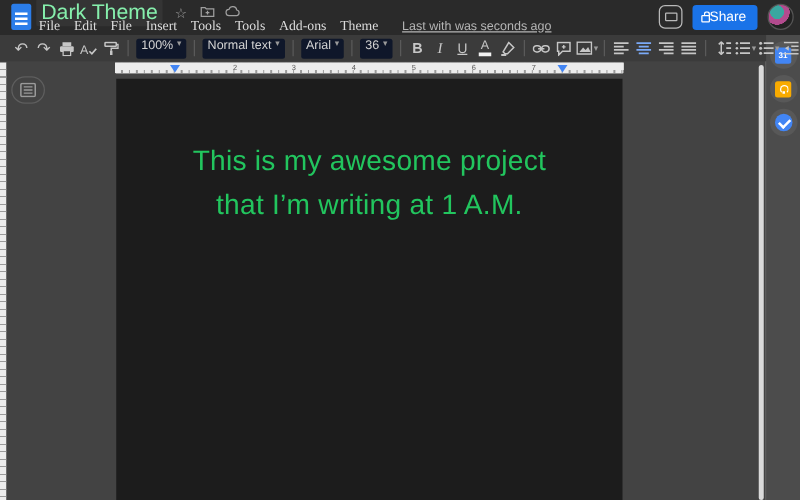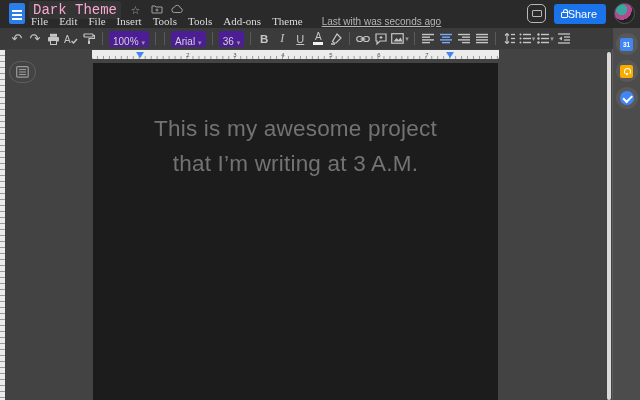--- a/index.html
+++ b/index.html
@@ -5,41 +5,41 @@
   * { margin:0; padding:0; box-sizing:border-box; }
   html,body { width:640px; height:400px; overflow:hidden; }
   body { font-family:"Liberation Sans", sans-serif; background:#434343; position:relative; }
   .app { position:absolute; inset:0; width:640px; height:400px; background:#434343; overflow:hidden; }
 
   
   .header { position:absolute; left:0; top:0; width:640px; height:28px; background:#2a2a2a; z-index:5; }
   .docs-logo { position:absolute; left:9px; top:3px; width:16px; height:21px; background:#2b7de9; border-radius:2px; }
   .docs-logo:before { content:""; position:absolute; left:3px; top:7px; width:10px; height:2px; background:#fff; box-shadow:0 4px 0 #fff, 0 8px 0 #fff; }
   .title-row { position:absolute; left:29px; top:2px; height:16px; display:flex; align-items:center; }
-  .doc-title { color:#f9a8d4; font-size:14px; padding:1px 4px; background:#343434; border-radius:2px; white-space:nowrap;font-family:Liberation Mono, monospace; }
+  .doc-title { color:#86efac; font-size:17px; padding:1px 4px; background:#343434; border-radius:2px; white-space:nowrap; }
   .title-ic { color:#9f9f9f; font-size:11px; margin-left:8px; width:13px; text-align:center; }
   .menu-row { position:absolute; left:31px; top:15px; display:flex; align-items:center; gap:11px; }
   .menu-item { color:#dcdcdc; font-size:11px; cursor:default;font-family:Liberation Serif, serif; }
   .last-edit { color:#b5b5b5; font-size:10px; text-decoration:underline; margin-left:8px; }
   .hdr-right { position:absolute; right:5px; top:3px; display:flex; align-items:center; gap:8px; }
   .comment-hist { width:19px; height:19px; border:1.5px solid #b9b9b9; border-radius:5px; position:relative; }
   .comment-hist:before { content:""; position:absolute; left:4px; top:5px; width:8px; height:5px; border:1.2px solid #b9b9b9; border-radius:1px; }
   .share-btn { height:20px; background:#1a73e8; border-radius:3px; display:flex; align-items:center; padding:0 9px 0 7px; gap:0; }
   .share-btn .lock { width:7px; height:6px; border:1px solid #fff; border-radius:1px; position:relative; margin-top:2px; }
   .share-btn .lock:before { content:""; position:absolute; left:1px; top:-4px; width:3px; height:3px; border:1px solid #fff; border-bottom:none; border-radius:3px 3px 0 0; }
   .share-label { color:#fff; font-size:11px; }
   .avatar { width:21px; height:21px; border-radius:50%; background:radial-gradient(circle at 35% 30%, #3aa6a0 0 30%, #b34b8e 31% 55%, #222 56%); border:1px solid #555; }
 
   
   .toolbar { position:absolute; left:0; top:28px; width:613px; height:21px; background:#3b3b3b; display:flex; align-items:center; padding-left:8px; z-index:5; }
   .tb { height:16px; min-width:16px; display:flex; align-items:center; justify-content:center; border-radius:2px; color:#c6c6c6; font-size:10px; flex:0 0 auto; margin:0 1px; }
   .tb svg { display:block; }
   .tb.glyph { font-size:13px; }
   .sep { width:1px; height:13px; background:#5a5a5a; margin:0 4px; flex:0 0 auto; }
-  .dd { display:flex; align-items:flex-end; gap:3px; padding:0 4px; height:16px; border-radius:2px; background:#4c1d95; color:#d2d2d2; font-size:10px; flex:0 0 auto; margin:0 2px; white-space:nowrap; }
+  .dd { display:flex; align-items:flex-start; gap:3px; padding:0 4px; height:16px; border-radius:2px; background:#0f172a; color:#d2d2d2; font-size:10px; flex:0 0 auto; margin:0 2px; white-space:nowrap; }
   .dd .caret { font-size:7px; color:#9a9a9a; }
   .tb.bold { font-weight:bold; font-size:11.5px; }
   .tb.italic { font-style:italic; font-family:"Liberation Serif",serif; font-size:12px; }
   .tb.underl { text-decoration:underline; font-size:11px; }
   .tb.tcolor { flex-direction:column; font-size:10px; line-height:9px; }
   .tb.tcolor .bar { width:10px; height:2.5px; background:#f2f2f2; margin-top:1px; }
   .tb.active svg line { stroke:#7baaf7; }
   .caret-mini { font-size:7px; color:#9a9a9a; margin-left:1px; }
 
   
@@ -133,20 +133,24 @@
           <path d="M10 2.5h1.5v3H6v2" fill="none" stroke="#c6c6c6" stroke-width="1.2"></path>
           <rect x="5" y="7.5" width="2" height="3.5" fill="#c6c6c6"></rect>
         </svg>
     </span>
     <span class="sep"></span>
     <span class="dd">
         <span>100%</span>
         <span class="caret">▾</span>
       </span>
     <span class="sep"></span>
+    <span class="dd">
+        <span>Normal text</span>
+        <span class="caret">▾</span>
+      </span>
     <span class="sep"></span>
     <span class="dd">
         <span>Arial</span>
         <span class="caret">▾</span>
       </span>
     <span class="sep"></span>
     <span class="dd">
         <span>36</span>
         <span class="caret">▾</span>
       </span>
@@ -278,23 +282,23 @@
   <div class="outline-btn">
     <svg width="13" height="12" viewBox="0 0 13 12">
         <rect x="0.7" y="0.7" width="11.5" height="10.5" rx="1" fill="none" stroke="#9a9a9a" stroke-width="1.2"></rect>
         <line x1="3" y1="3.5" x2="10" y2="3.5" stroke="#9a9a9a" stroke-width="1.1"></line>
         <line x1="3" y1="6" x2="10" y2="6" stroke="#9a9a9a" stroke-width="1.1"></line>
         <line x1="3" y1="8.5" x2="10" y2="8.5" stroke="#9a9a9a" stroke-width="1.1"></line>
       </svg>
   </div>
 
   <div class="page" style="background:#1c1c1c;">
-    <div class="doc-text" style="color:#737373;">
+    <div class="doc-text" style="color:#22c55e;">
       <p>This is my awesome project</p>
-      <p>that I’m writing at 3 A.M.</p>
+      <p>that I’m writing at 1 A.M.</p>
       <p></p>
     </div>
   </div>
 
   <div class="scrollbar"></div>
   <div class="side-panel">
     <div class="sp-ic">
       <span class="cal">31</span>
     </div>
     <div class="sp-ic">

